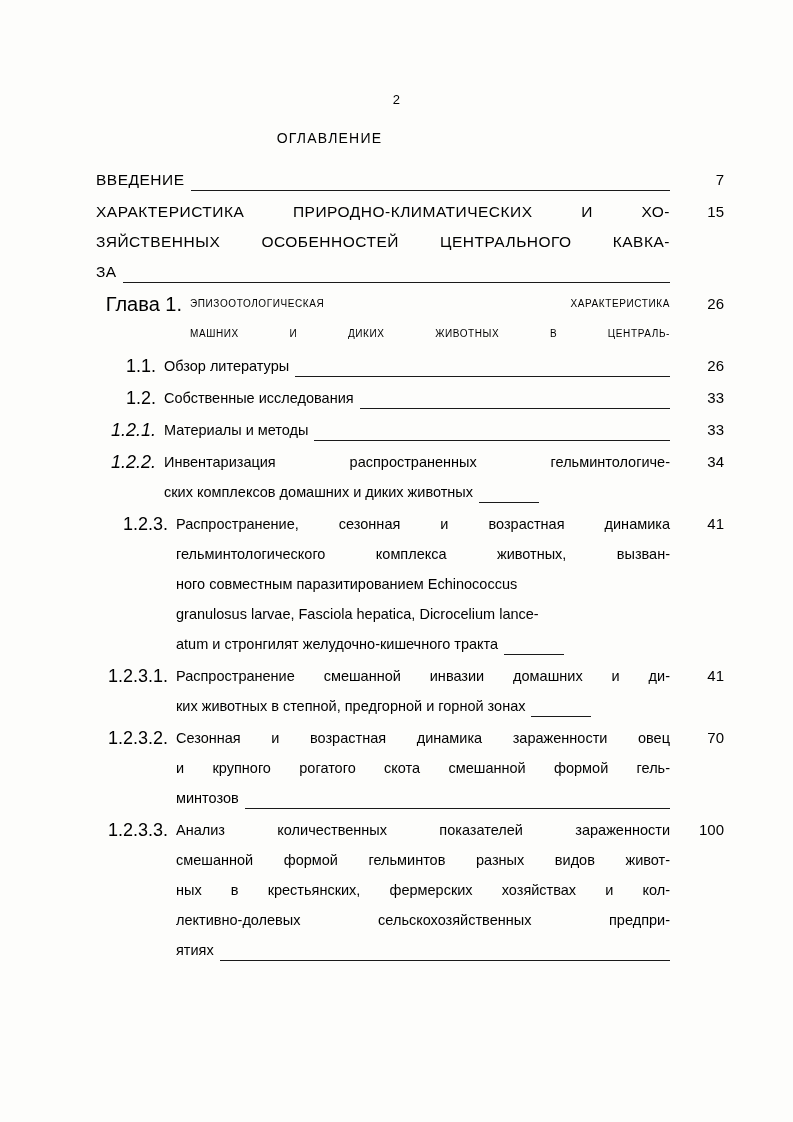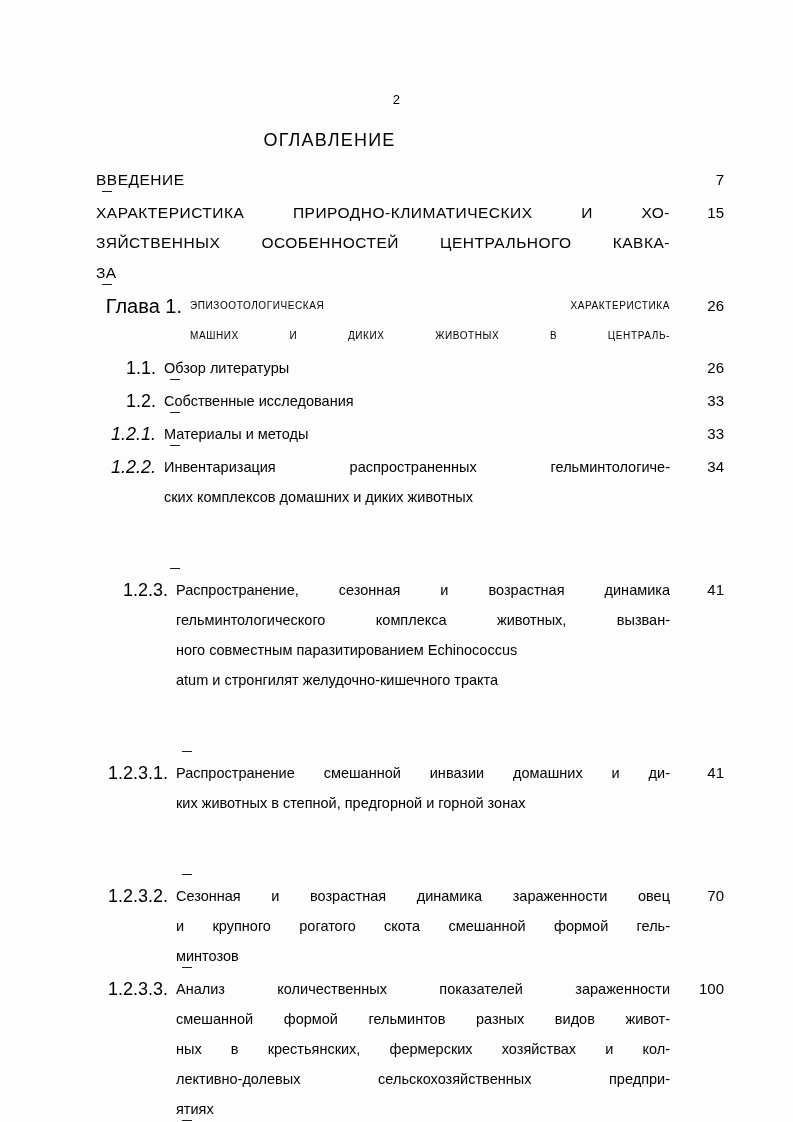--- a/index.html
+++ b/index.html
@@ -29,21 +29,21 @@
     text-align: center;
     font-size: 13px;
     letter-spacing: 0.5px;
   }
   .doc-title {
     position: absolute;
     top: 130px;
     left: 0;
     width: 659px;
     text-align: center;
-    font-size: 18px;
+    font-size: 14px;
     letter-spacing: 1.2px;
   }
   .toc {
     position: absolute;
     top: 165px;
     left: 96px;
     width: 628px;
   }
   .entry {
     display: flex;
@@ -69,23 +69,22 @@
     text-align: right;
     white-space: nowrap;
   }
   
   .lines {
     font-size: 14.5px;
     line-height: 30px;
   }
   .line {
     display: flex;
-    align-items: flex-start;
+    align-items: flex-end;
     white-space: nowrap;
-    flex-direction: column;
   }
   .line .txt {
     display: inline-block;
   }
   .line.justify {
     display: block;
     text-align: justify;
     text-align-last: justify;
     white-space: normal;
   }
@@ -222,20 +221,21 @@
       <div class="page-col">34</div>
     </div>
 
     <div class="entry indent-3">
       <div class="num">1.2.3.</div>
       <div class="body-col">
         <div class="lines">
           <div class="line justify">Распространение, сезонная и возрастная динамика</div>
           <div class="line justify">гельминтологического комплекса животных, вызван-</div>
           <div class="line">ного совместным паразитированием  Echinococcus</div>
+          <div class="line">granulosus larvae, Fasciola hepatica, Dicrocelium lance-</div>
           <div class="line">
             <span class="txt">atum и стронгилят желудочно-кишечного тракта</span>
             <span class="leader tiny"></span>
           </div>
         </div>
       </div>
       <div class="page-col">41</div>
     </div>
 
     <div class="entry indent-3">

